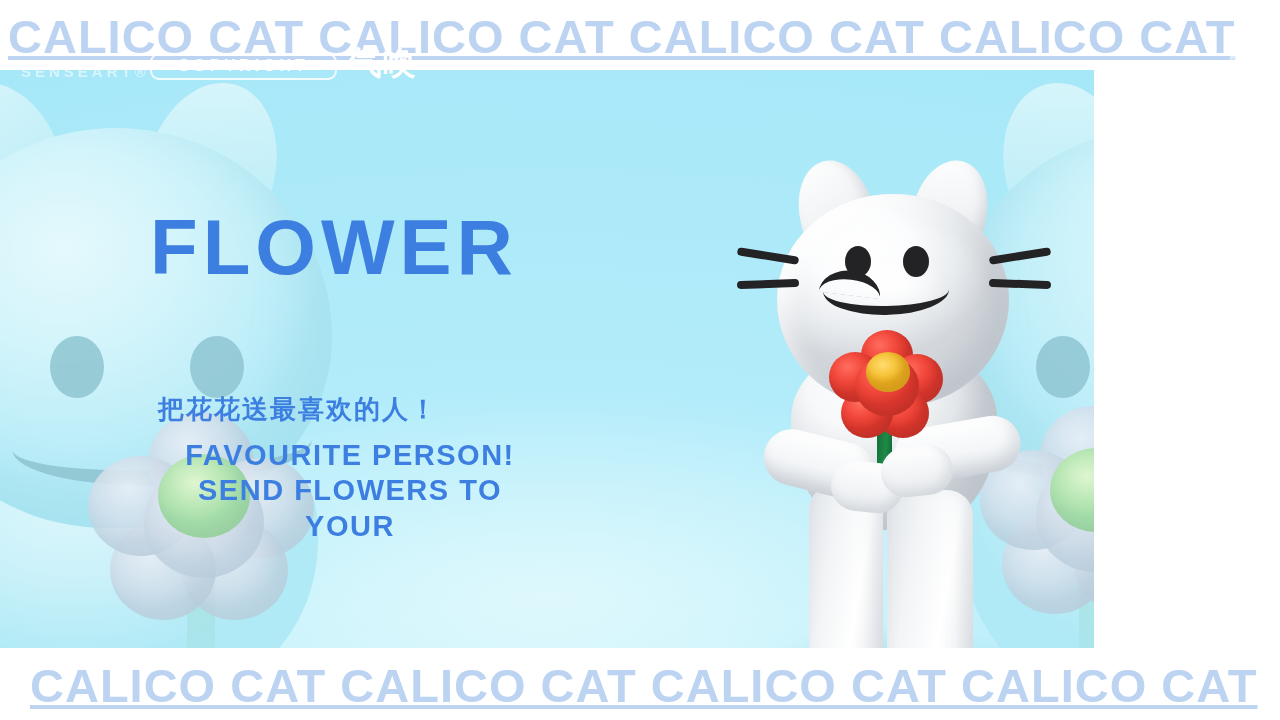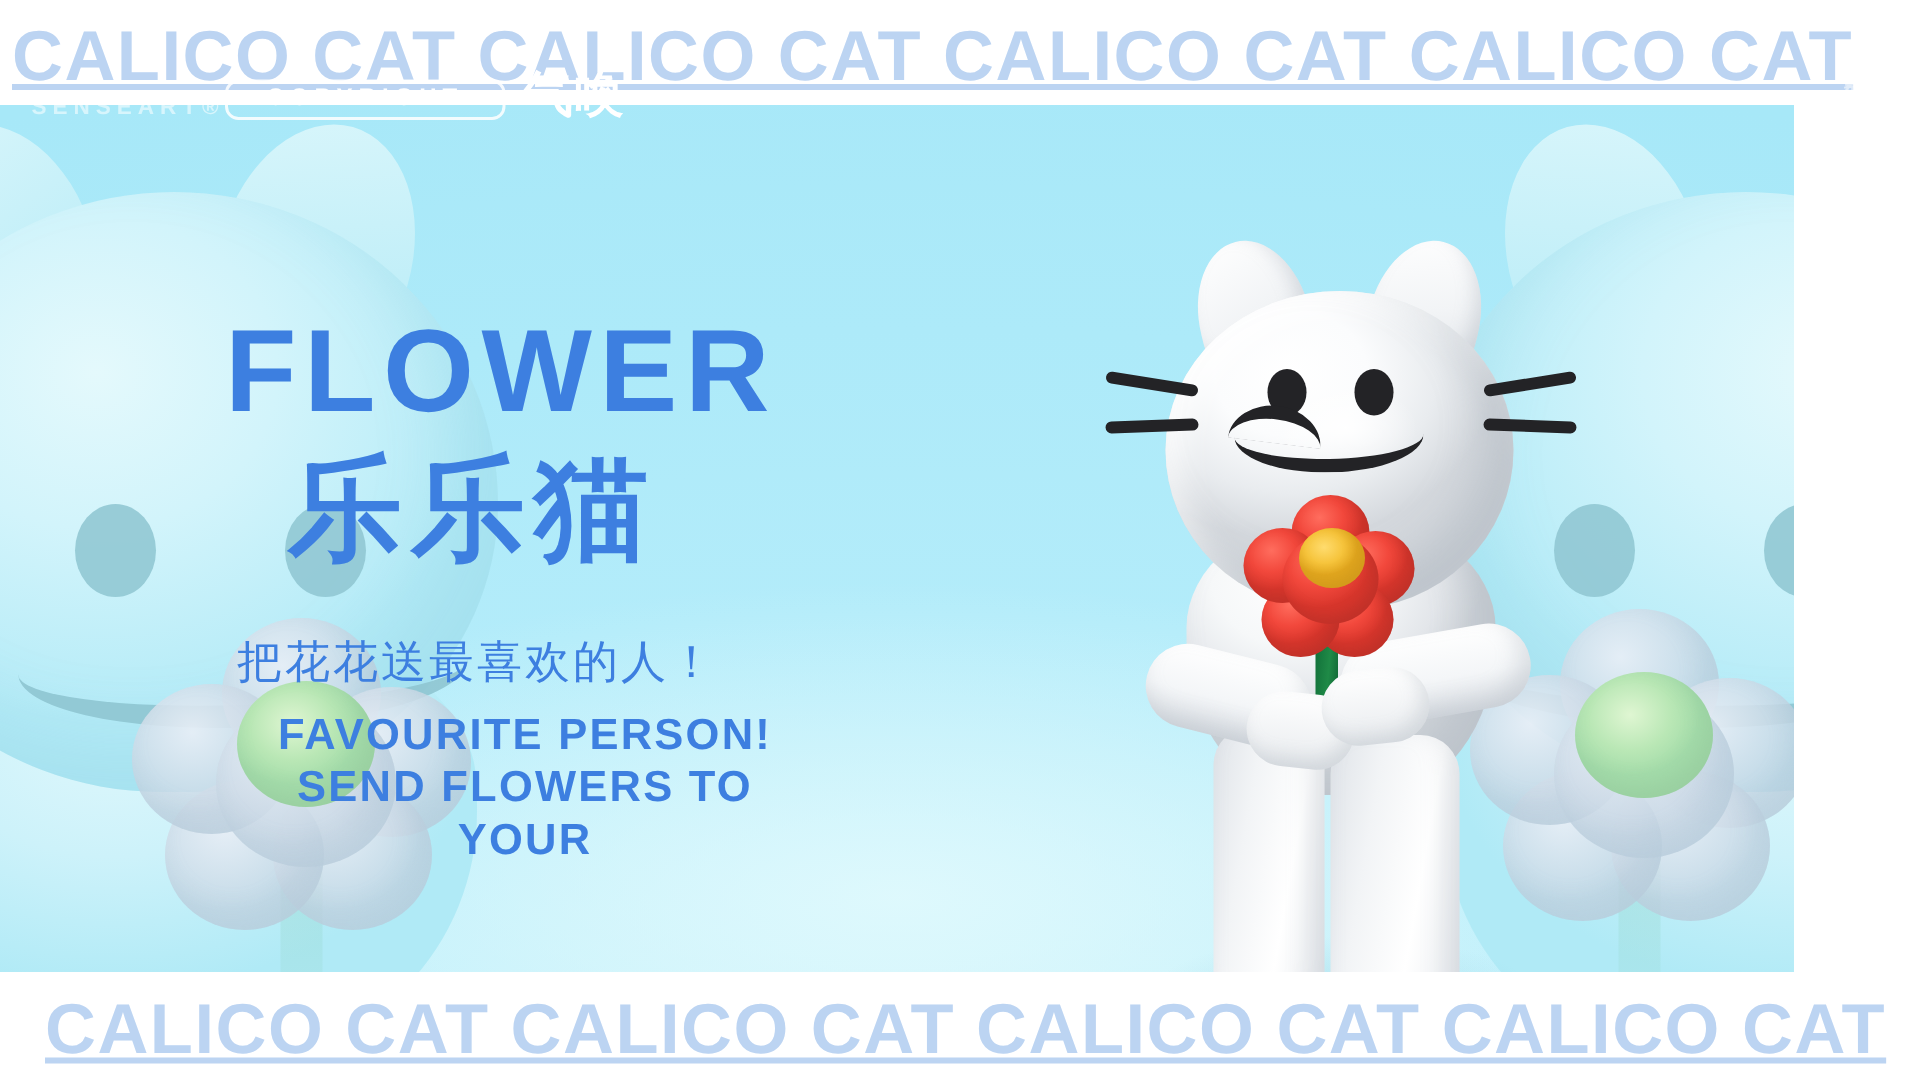--- a/index.html
+++ b/index.html
@@ -57,21 +57,21 @@
     font-size: 47px;
     margin-left: 30px;
     margin-top: 2px;
   }
 
   
   .canvas {
     position: absolute;
     left: 0;
     top: 58px;
-    width: 1196px;
+    width: 1094px;
     height: 600px;
     background:
       radial-gradient(130% 110% at 50% 105%, #cdf3fb 0%, #b3ecfa 42%, #a7e8f8 100%);
     overflow: hidden;
     z-index: 10;
   }
 
   
   .floor-glow {
     position: absolute;
@@ -210,25 +210,25 @@
   }
   .title-cn {
     font-size: 76px;
     font-weight: 700;
     letter-spacing: 6px;
     line-height: 1.06;
     margin: 14px 0 0 42px;
     color: #3d7fe0;
   }
   .sub-cn {
-    font-size: 30px;
-    font-weight: 400;
+    font-size: 26px;
+    font-weight: 700;
     letter-spacing: 2px;
     line-height: 1;
-    margin: 46px 0 0 8px;
+    margin: 110px 0 0 8px;
     color: #3d7fe0;
   }
   .sub-en {
     font-size: 29px;
     font-weight: 700;
     letter-spacing: 1.5px;
     line-height: 1.22;
     margin: 16px 0 0 0;
     width: 400px;
     text-align: center;
@@ -538,21 +538,20 @@
       <div class="gf-petal gf-p2"></div>
       <div class="gf-petal gf-p3"></div>
       <div class="gf-petal gf-p4"></div>
       <div class="gf-petal gf-p5"></div>
       <div class="gf-petal gf-p6"></div>
       <div class="gf-center"></div>
     </div>
 
     <div class="copy">
       <div class="title-en">FLOWER</div>
-      <div class="title-cn">乐乐猫</div>
       <div class="sub-cn">把花花送最喜欢的人！</div>
       <div class="sub-en">
         <div>FAVOURITE PERSON!</div>
         <div>SEND FLOWERS TO YOUR</div>
       </div>
     </div>
 
     <div class="cat">
       <div class="cat-shadow"></div>
 

